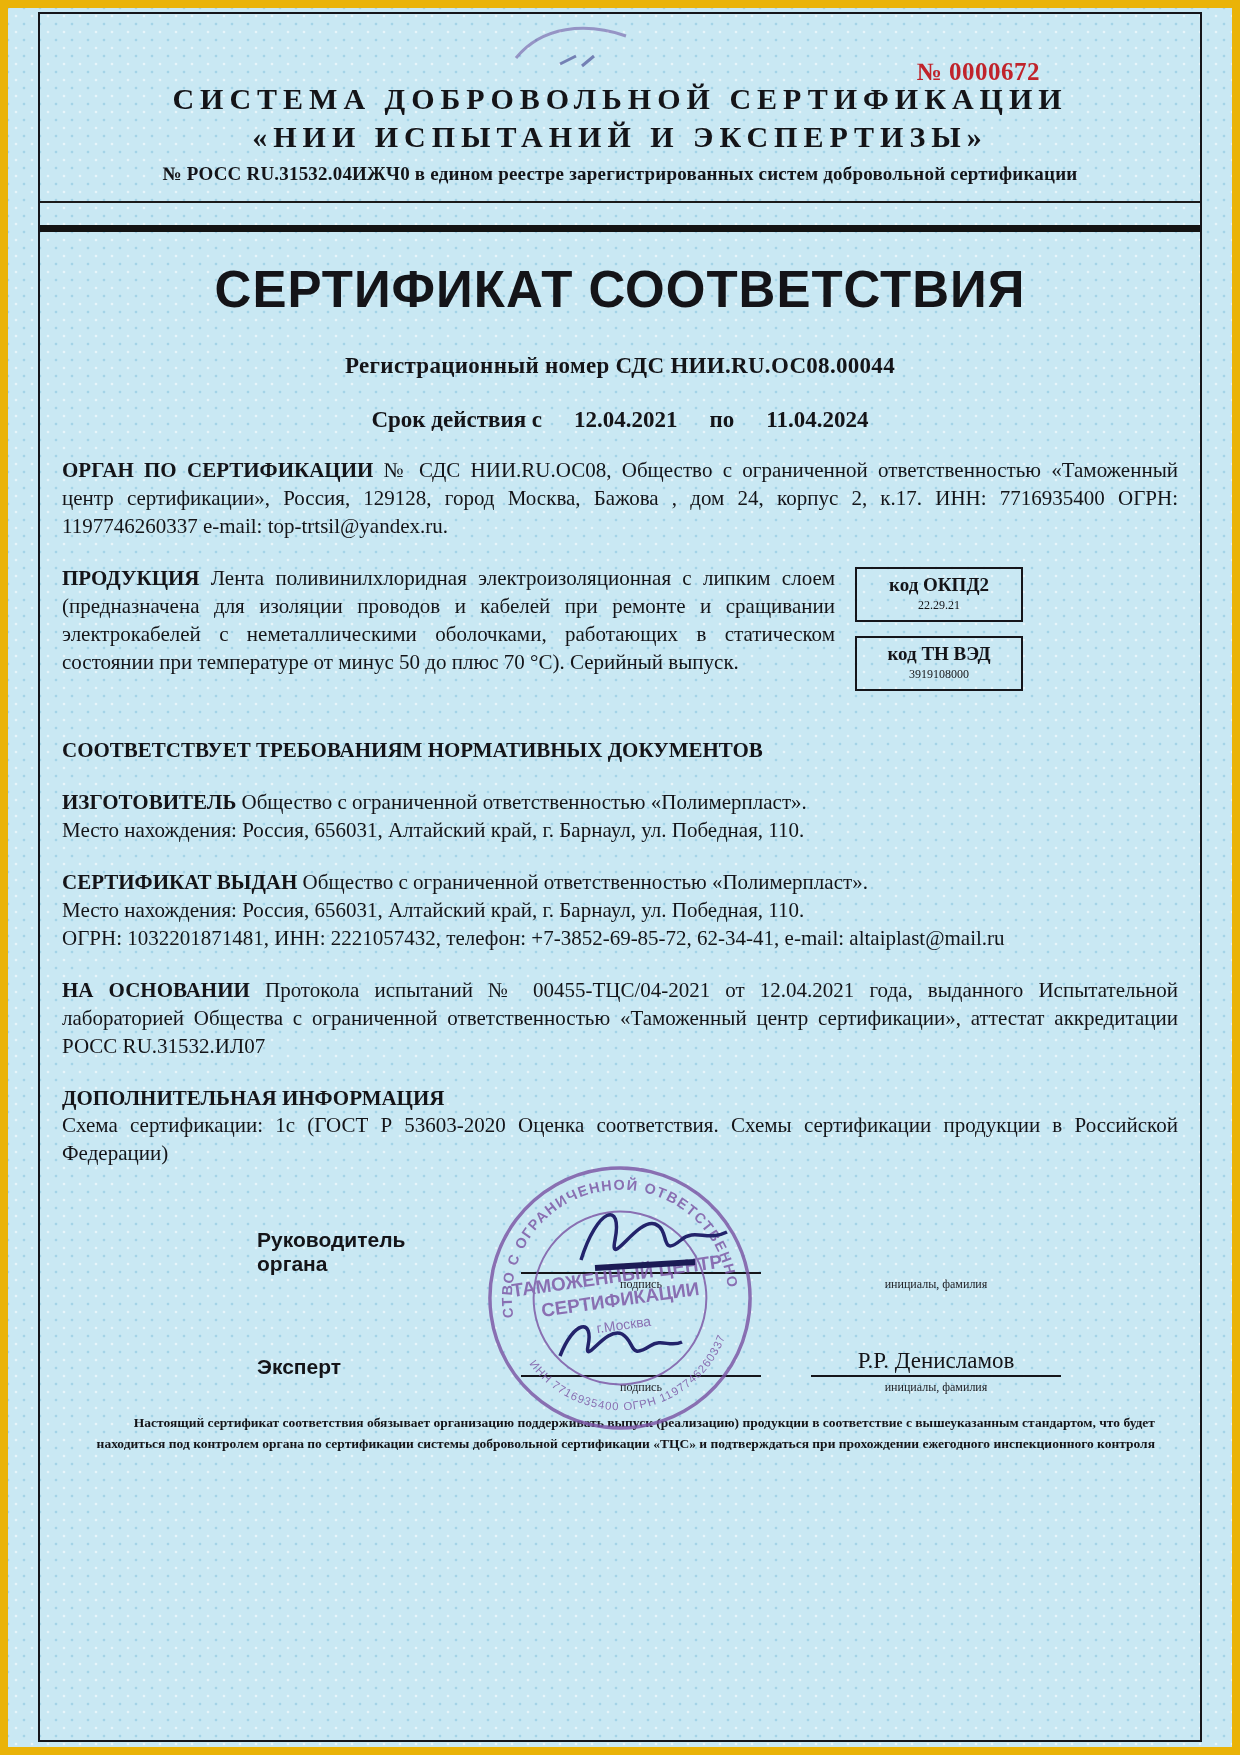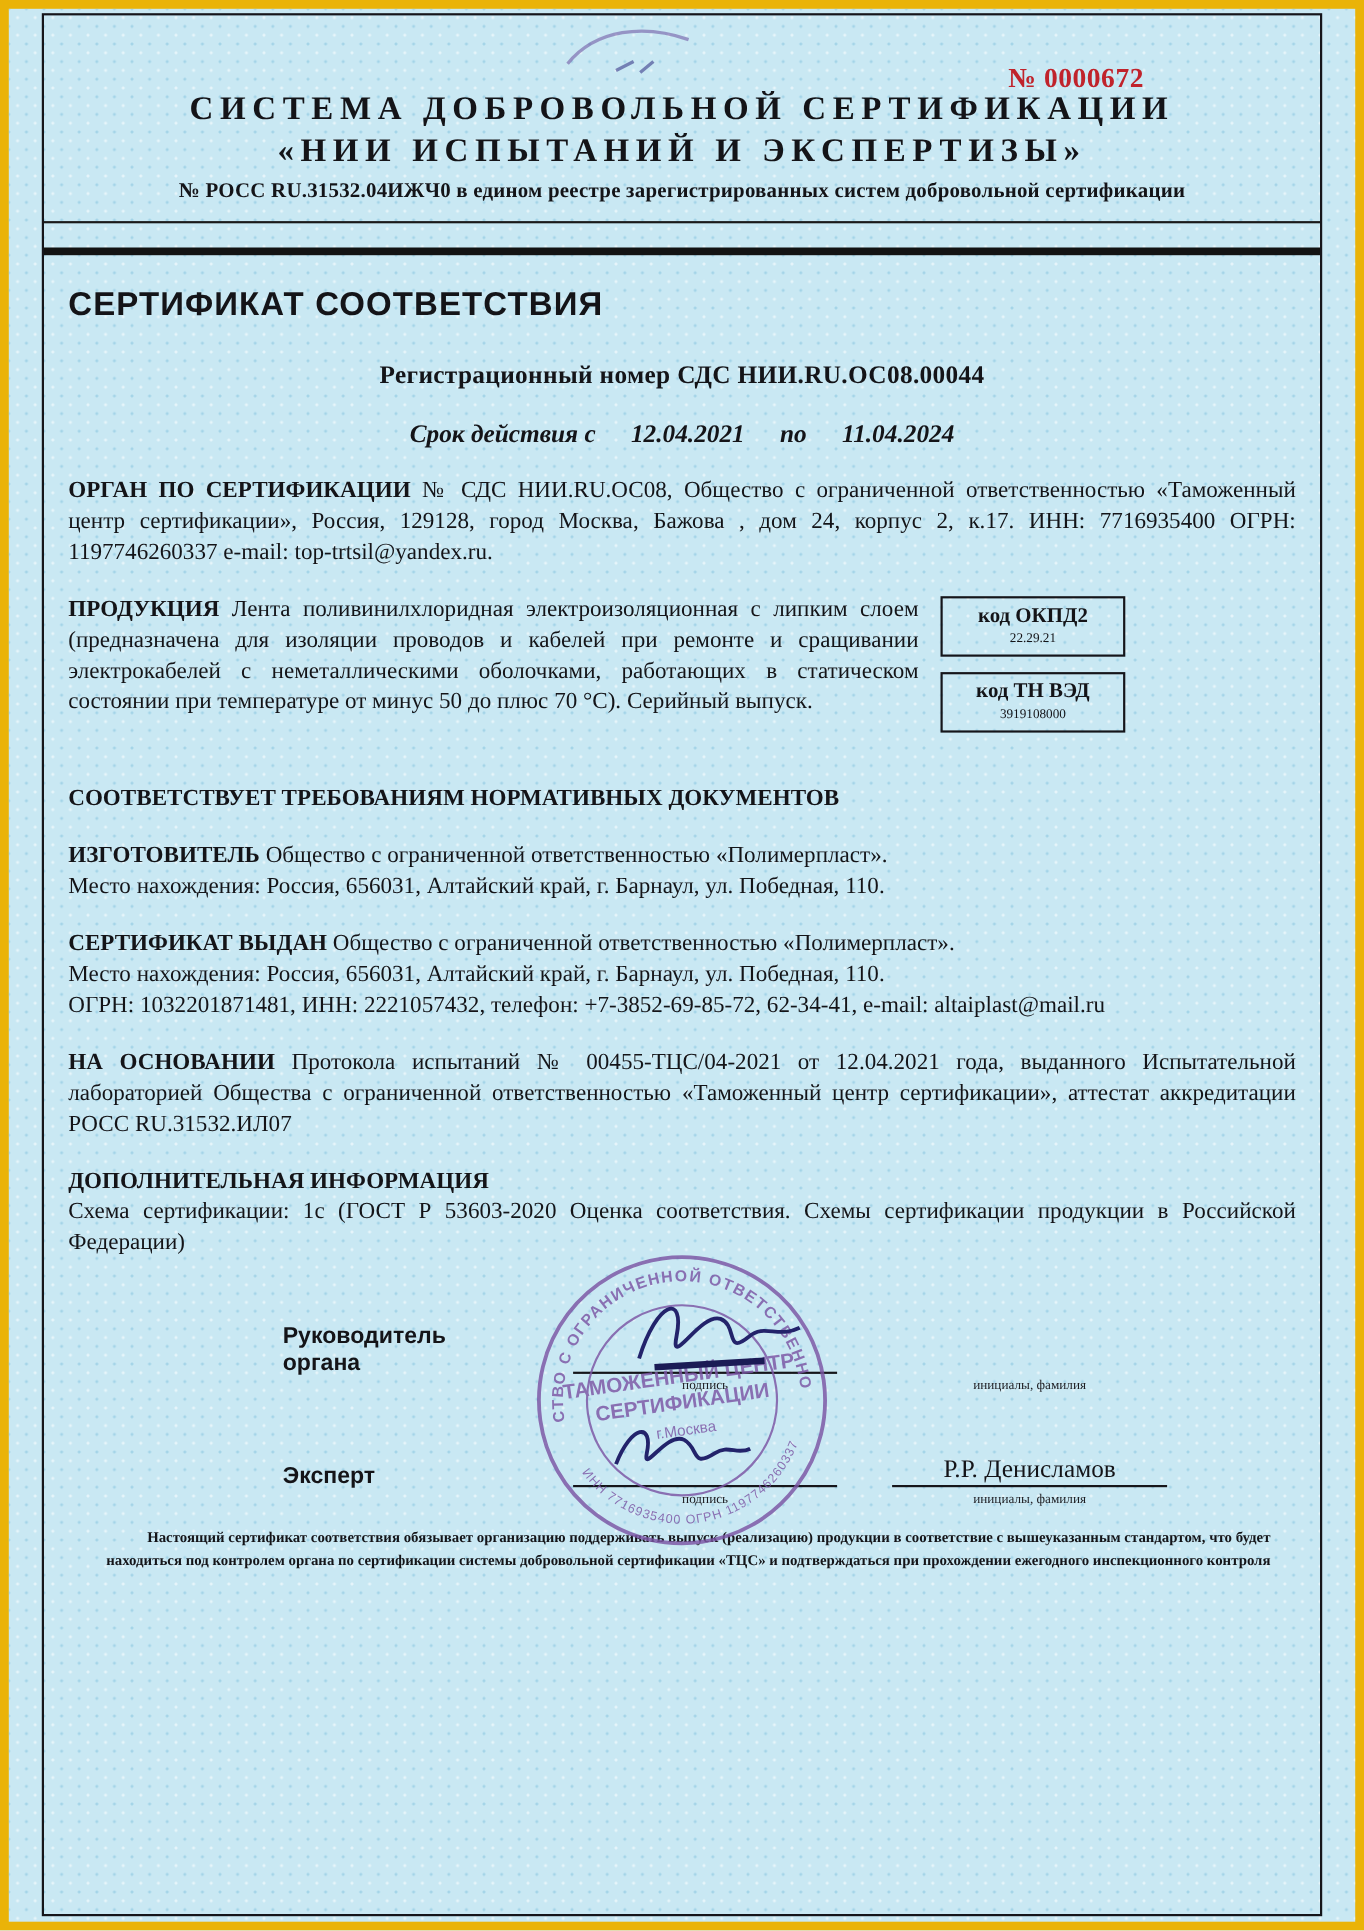--- a/index.html
+++ b/index.html
@@ -14,24 +14,24 @@
         background-position:0 0,8px 8px;}
   .frame{position:absolute;left:30px;right:30px;top:4px;bottom:5px;
         border:2.5px solid #15151a;padding:0 22px;box-sizing:border-box;}
   .cert-number{position:absolute;top:44px;right:160px;font-weight:bold;font-size:25px;
         color:#c0232b;letter-spacing:.5px;}
   .header{margin-top:66px;text-align:center;}
   .h1,.h2{font-size:30px;font-weight:bold;letter-spacing:6px;line-height:1.25;}
   .h3{font-size:19px;font-weight:bold;margin-top:8px;letter-spacing:.2px;}
   .rule-thin{border-top:2px solid #1a1a1a;margin:16px -22px 0;}
   .rule-thick{height:7px;background:#131313;margin:22px -22px 0;}
-  .title{text-align:left;font-family:"Liberation Sans",sans-serif;font-weight:bold;
-        font-size:30px;letter-spacing:1px;margin-top:28px;}
+  .title{text-align:center;font-family:"Liberation Sans",sans-serif;font-weight:bold;
+        font-size:51px;letter-spacing:1px;margin-top:28px;}
   .reg{text-align:center;font-weight:bold;font-size:23px;margin-top:34px;letter-spacing:.3px;}
-  .validity{display:flex;justify-content:center;gap:32px;font-weight:bold;font-size:23px;margin-top:28px;font-style:italic;}
+  .validity{display:flex;justify-content:center;gap:32px;font-weight:bold;font-size:23px;margin-top:28px;}
   .sec{margin:24px 0 0;font-size:21px;line-height:1.33;text-align:justify;}
   .sec .lead{font-weight:bold;}
   .plain{text-align:left;}
   .codes{float:right;width:168px;margin:2px 155px 8px 20px;}
   .code-box{border:2px solid #15151a;text-align:center;padding:3px 4px 6px;margin-bottom:14px;}
   .code-label{font-weight:bold;font-size:19px;}
   .code-value{font-size:12px;margin-top:1px;}
   .clear{clear:both;}
   .sig-area{position:relative;margin-top:60px;}
   .sig-row{display:flex;align-items:flex-end;margin-left:195px;}

